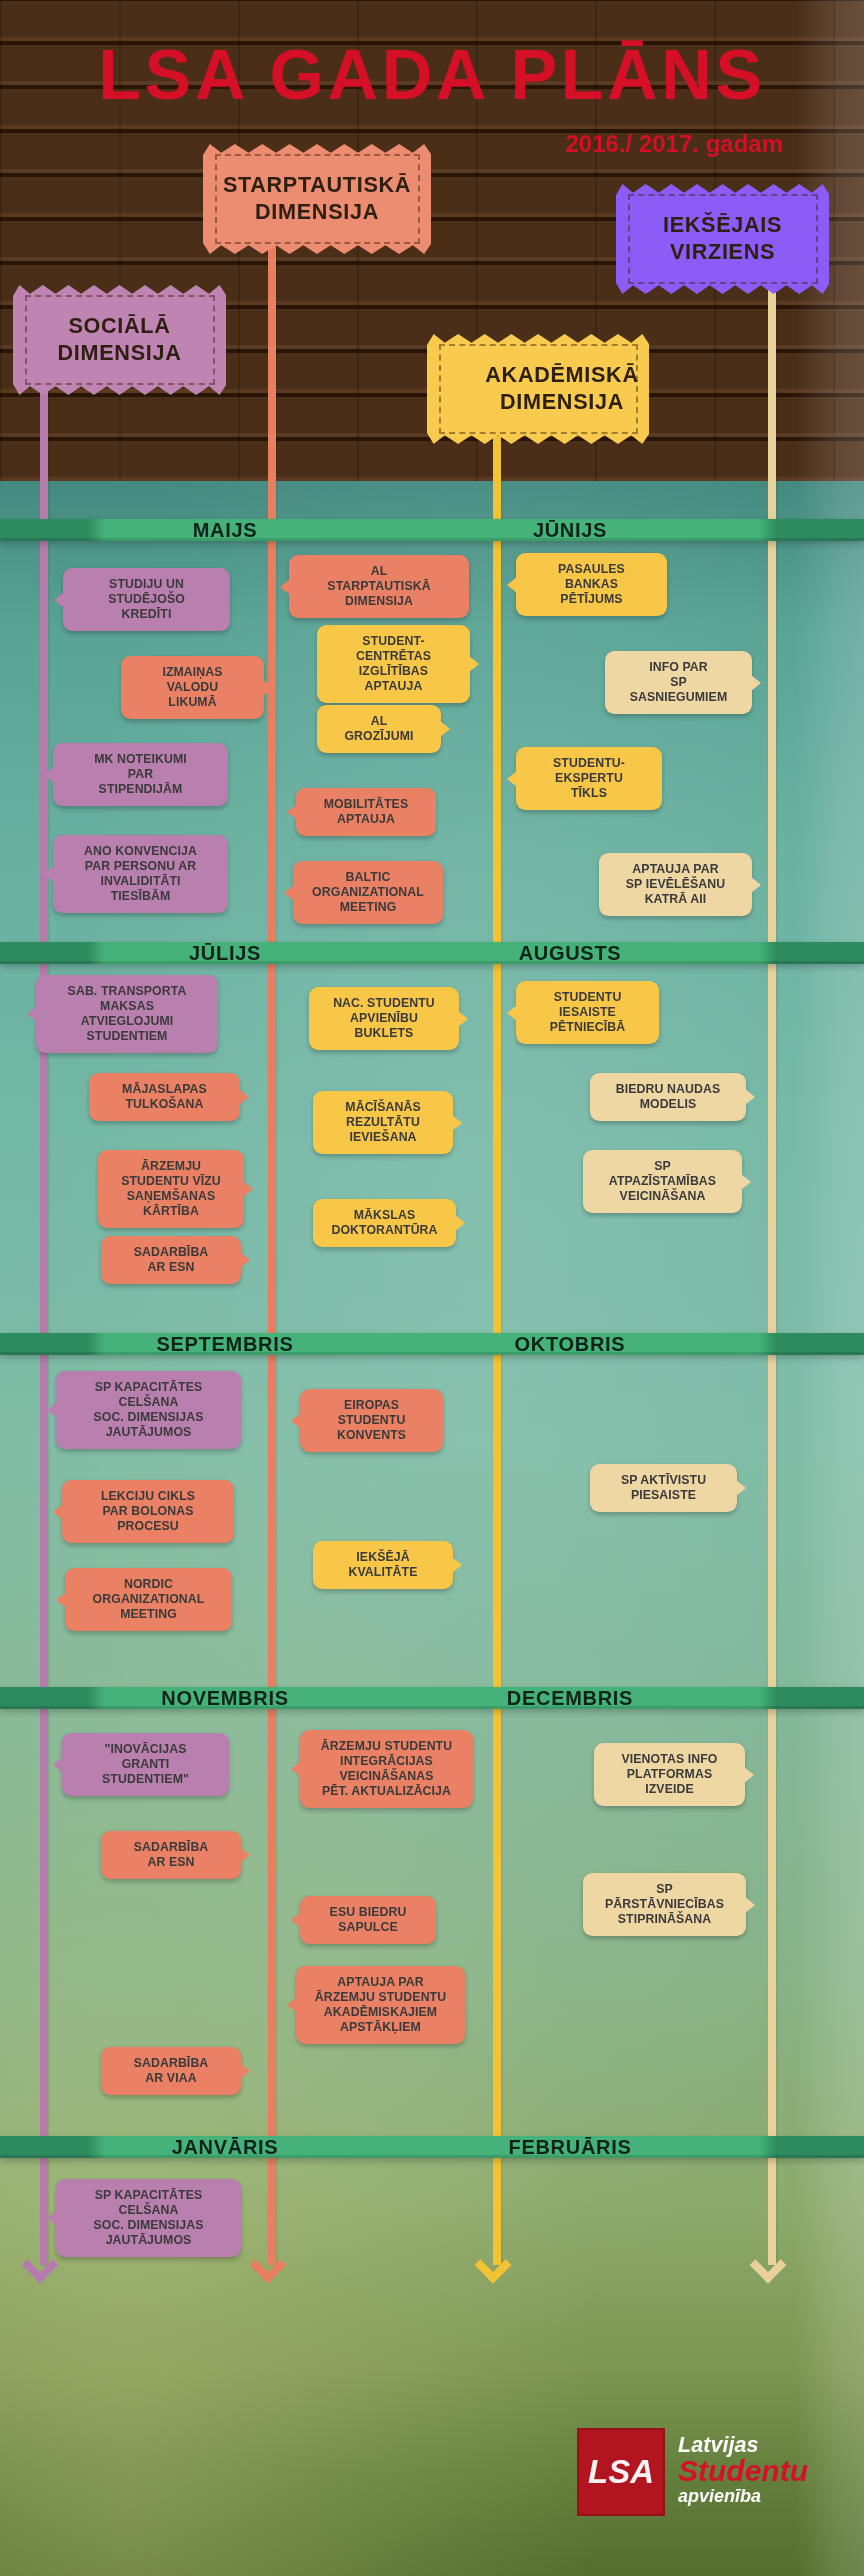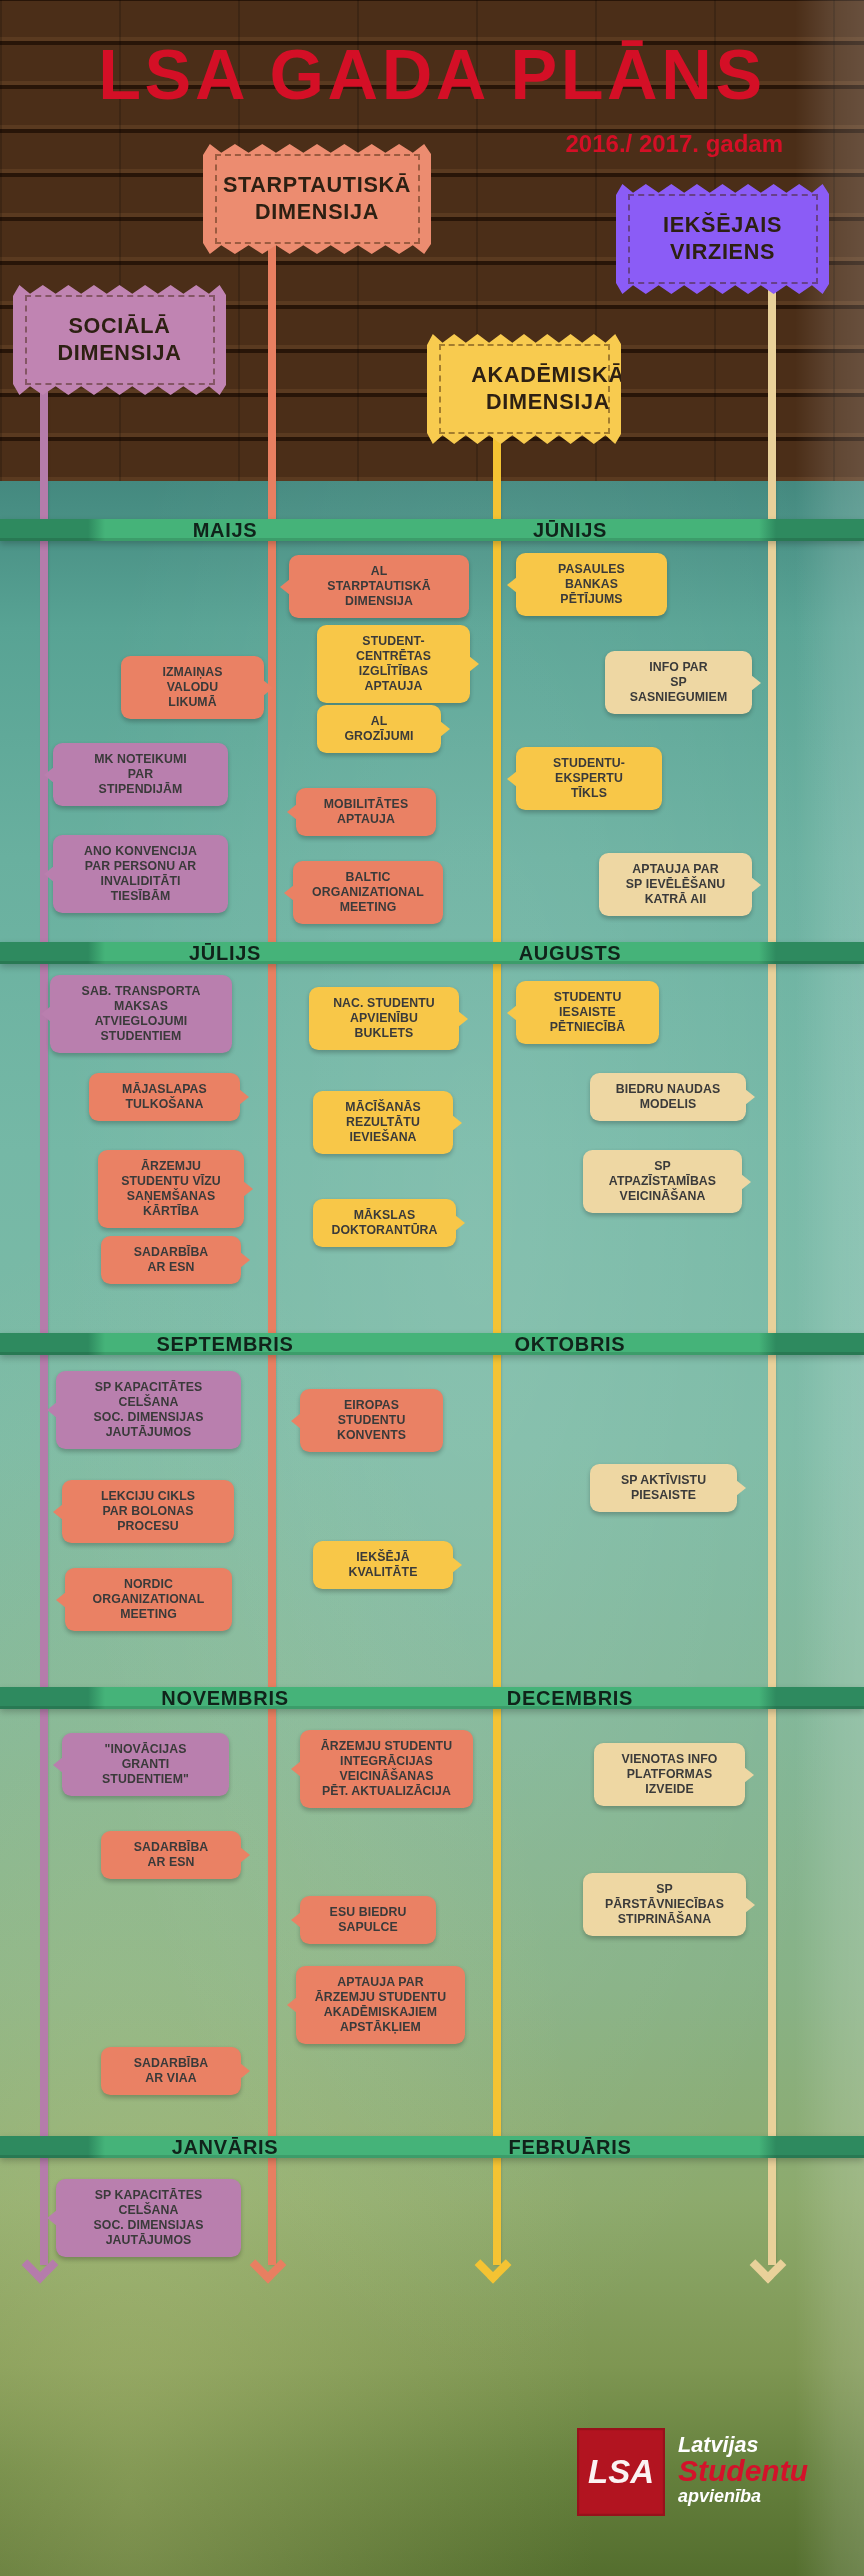--- a/index.html
+++ b/index.html
@@ -133,21 +133,21 @@
   <div class="arrow a-tan" style="left:755px;top:2252px;"></div>
 
   <div class="sign s-purple" style="left:13px;top:285px;width:213px;height:110px;">
     <span class="label">SOCIĀLĀ
 DIMENSIJA</span>
   </div>
   <div class="sign s-salmon" style="left:203px;top:144px;width:228px;height:110px;">
     <span class="label">STARPTAUTISKĀ
 DIMENSIJA</span>
   </div>
-  <div class="sign s-yellow" style="left:427px;top:334px;width:194px;height:110px;padding-left:48px;">
+  <div class="sign s-yellow" style="left:427px;top:334px;width:222px;height:110px;padding-left:48px;">
     <span class="label">AKADĒMISKĀ
 DIMENSIJA</span>
   </div>
   <div class="sign s-tan" style="left:616px;top:184px;width:213px;height:110px;">
     <span class="label">IEKŠĒJAIS
 VIRZIENS</span>
   </div>
 
   <div class="band" style="top:942px;">
     <span class="m m-left">JŪLIJS</span>
@@ -163,20 +163,25 @@
   </div>
   <div class="band" style="top:1333px;">
     <span class="m m-left">SEPTEMBRIS</span>
     <span class="m m-right">OKTOBRIS</span>
   </div>
   <div class="band" style="top:2136px;text-decoration:underline;">
     <span class="m m-left">JANVĀRIS</span>
     <span class="m m-right">FEBRUĀRIS</span>
   </div>
 
+  <div class="bubble b-purple tail-left" style="left:63px;top:568px;width:167px;">
+      <span>STUDIJU UN
+STUDĒJOŠO
+KREDĪTI</span>
+    </div>
   <div class="bubble b-salmon tail-left" style="left:289px;top:555px;width:180px;">
       <span>AL
 STARPTAUTISKĀ
 DIMENSIJA</span>
     </div>
   <div class="bubble b-yellow tail-left" style="left:516px;top:553px;width:151px;">
       <span>PASAULES
 BANKAS
 PĒTĪJUMS</span>
     </div>
@@ -224,21 +229,21 @@
       <span>BALTIC
 ORGANIZATIONAL
 MEETING</span>
     </div>
   <div class="bubble b-tan tail-right" style="left:599px;top:853px;width:153px;">
       <span>APTAUJA PAR
 SP IEVĒLĒŠANU
 KATRĀ AII</span>
     </div>
 
-  <div class="bubble b-purple tail-left" style="left:50px;top:975px;width:182px;">
+  <div class="bubble b-purple tail-left" style="left:36px;top:975px;width:182px;">
       <span>SAB. TRANSPORTA
 MAKSAS
 ATVIEGLOJUMI
 STUDENTIEM</span>
     </div>
   <div class="bubble b-yellow tail-right" style="left:309px;top:987px;width:150px;">
       <span>NAC. STUDENTU
 APVIENĪBU
 BUKLETS</span>
     </div>

